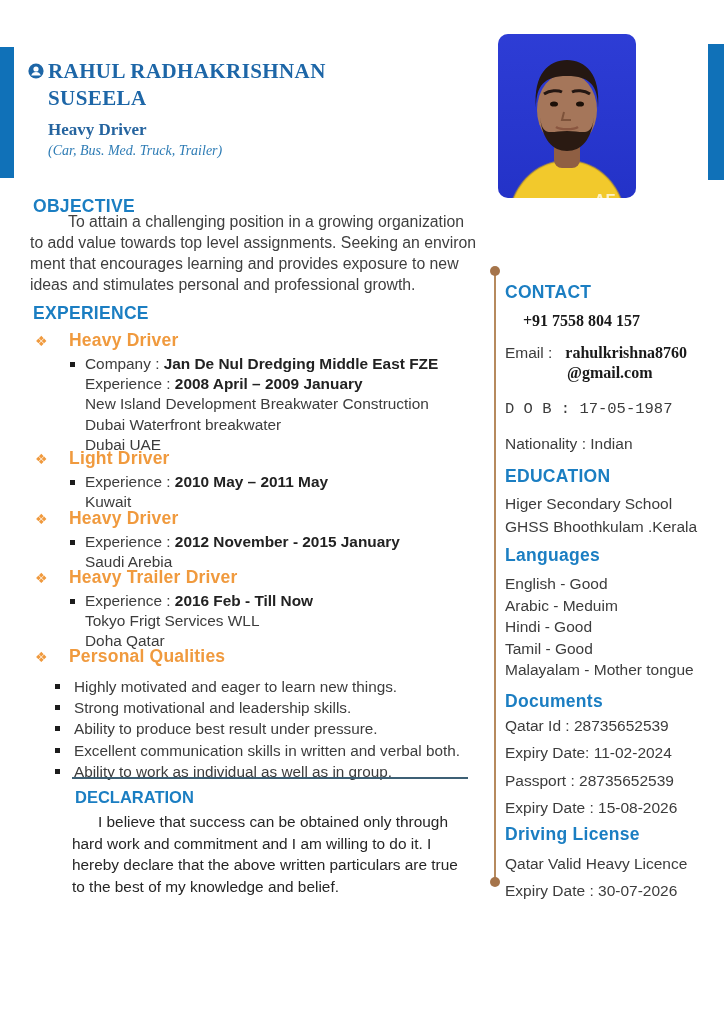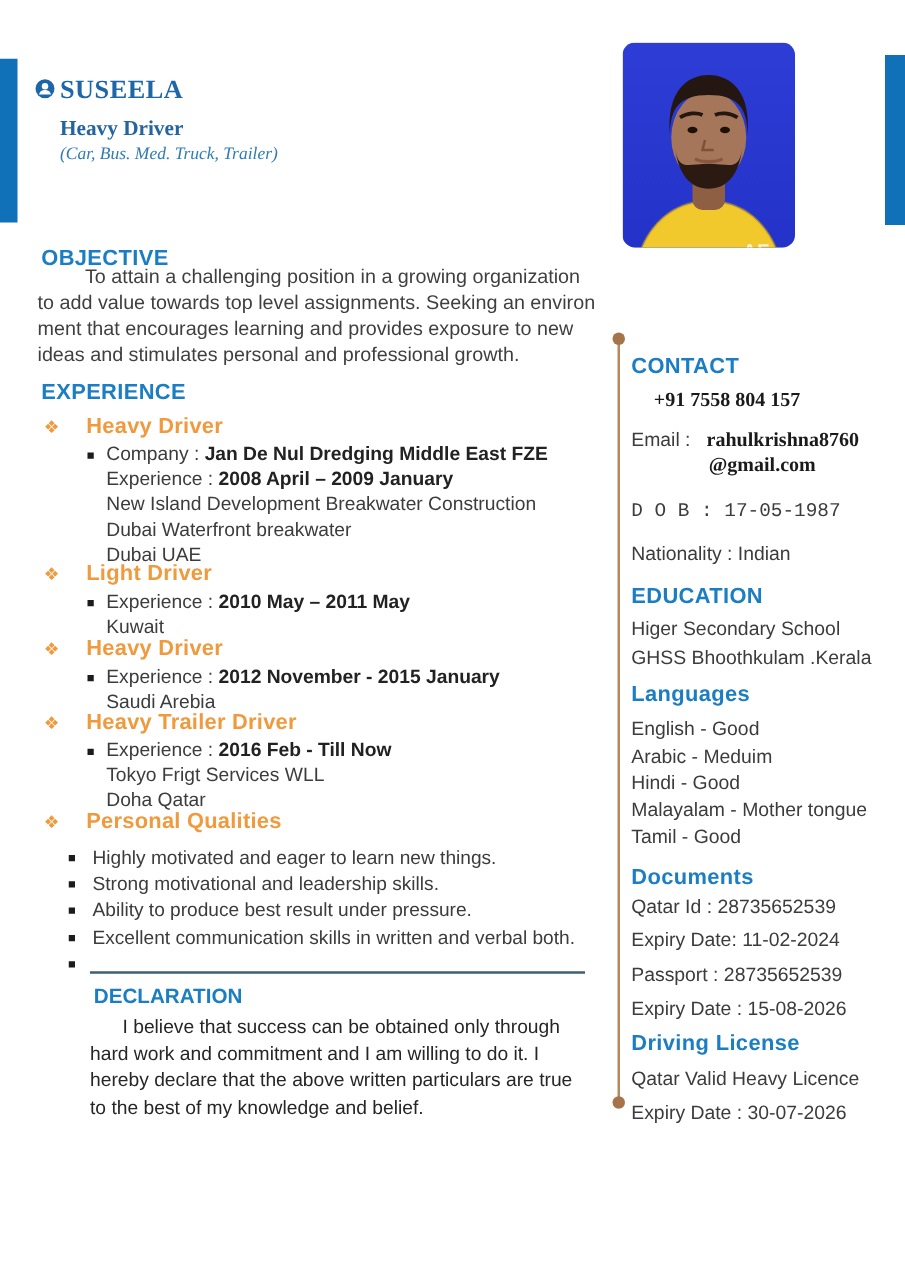--- a/index.html
+++ b/index.html
@@ -82,20 +82,21 @@
   <div class="bar bar-right"></div>
 
   <span class="id-icon">
     <svg width="16" height="16" viewBox="0 0 16 16">
       <circle cx="8" cy="8" r="7.6" fill="#1d66a7"></circle>
       <circle cx="8" cy="6" r="2.6" fill="#ffffff"></circle>
       <path d="M3.2 12.6 C3.8 9.8 6 8.9 8 8.9 C10 8.9 12.2 9.8 12.8 12.6 Z" fill="#ffffff"></path>
     </svg>
   </span>
   <div class="hdr">
+    <div class="name">RAHUL RADHAKRISHNAN</div>
     <div class="name">SUSEELA</div>
     <div class="job">Heavy Driver</div>
     <div class="veh">(Car, Bus. Med. Truck, Trailer)</div>
   </div>
 
   <div class="photo">
     <svg width="138" height="196" viewBox="0 0 138 196">
       <rect width="138" height="196" fill="#2433cf"></rect>
       <rect width="138" height="196" fill="url(#g1)" opacity="0.25"></rect>
       <defs>
@@ -175,21 +176,21 @@
   <div class="entry" style="top:646px;">
     <div class="e-title">
       <span class="diamond">❖</span>
       <span class="e-name">Personal Qualities</span>
     </div>
     <div class="pq-items">
       <div class="pq-item"><span class="sq"></span><span>Highly motivated and eager to learn new things.</span></div>
       <div class="pq-item"><span class="sq"></span><span>Strong motivational and leadership skills.</span></div>
       <div class="pq-item"><span class="sq"></span><span>Ability to produce best result under pressure.</span></div>
       <div class="pq-item"><span class="sq"></span><span>Excellent communication skills in written and verbal both.</span></div>
-      <div class="pq-item"><span class="sq"></span></div>
+      <div class="pq-item"><span class="sq"></span><span>Ability to work as individual as well as in group.</span></div>
     </div>
   </div>
 
   <div class="decl">
     <div class="decl-rule"></div>
     <div class="decl-h">DECLARATION</div>
     <div class="decl-p">I believe that success can be obtained only through hard work and commitment and I am willing to do it. I hereby declare that the above written particulars are true to the best of my knowledge and belief.</div>
   </div>
 
   <div class="rail"></div>
@@ -213,22 +214,22 @@
     <div class="side-line edu-lines">
       <div>Higer Secondary School</div>
       <div>GHSS Bhoothkulam .Kerala</div>
     </div>
 
     <div class="h2 lang-h">Languages</div>
     <div class="side-line lang-lines">
       <div>English - Good</div>
       <div>Arabic - Meduim</div>
       <div>Hindi - Good</div>
+      <div>Tamil - Good</div>
       <div>Malayalam - Mother tongue</div>
-      <div>Tamil - Good</div>
     </div>
 
     <div class="h2 docs-h">Documents</div>
     <div class="side-line docs-lines">
       <div>Qatar Id : 28735652539</div>
       <div>Expiry Date: 11-02-2024</div>
       <div>Passport : 28735652539</div>
       <div>Expiry Date : 15-08-2026</div>
     </div>
 

